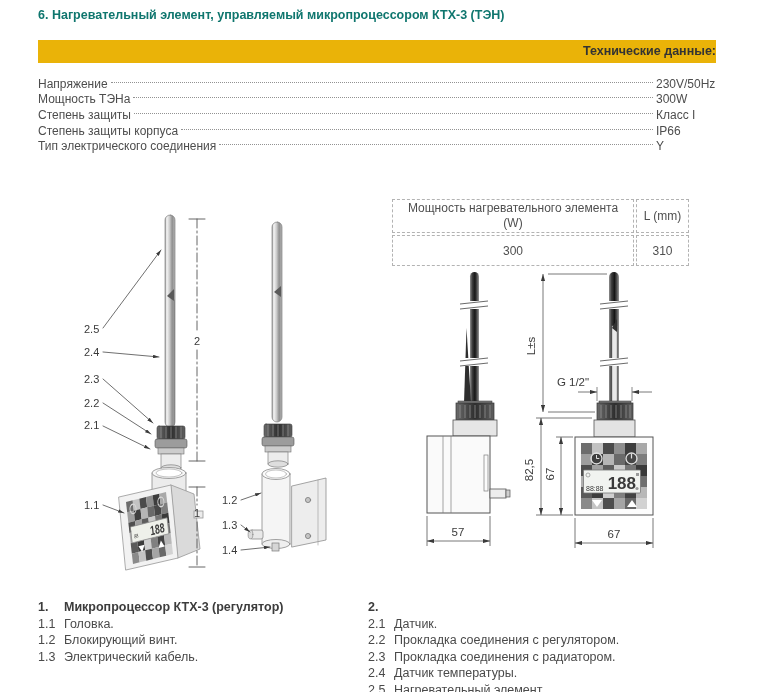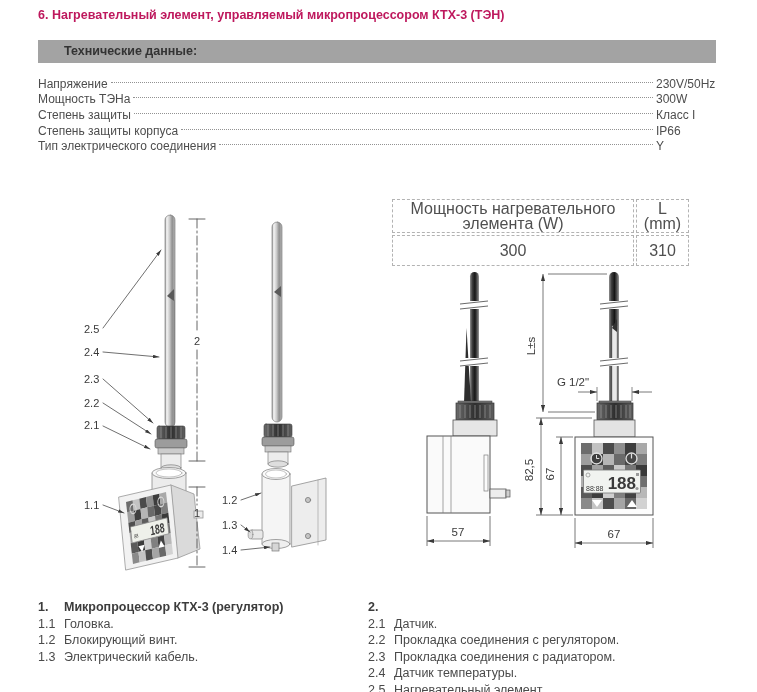--- a/index.html
+++ b/index.html
@@ -1,36 +1,36 @@
 <!DOCTYPE html>
 <html><head>
 <meta charset="utf-8">
 <style>
   * { margin:0; padding:0; box-sizing:border-box; }
   html,body { width:757px; height:692px; background:#ffffff; overflow:hidden;
               font-family:"Liberation Sans", sans-serif; }
   #page { position:relative; width:757px; height:692px; background:#fff; }
 
   .page-title { position:absolute; left:38px; top:8px; font-size:12.5px;
-                font-weight:bold; color:#be185d; }
+                font-weight:bold; color:#0f766e; }
 
   .section-bar { position:absolute; left:38px; top:40px; width:678px; height:23px;
                  background:#d9d9d9; line-height:23px; padding-left:26px;
                  font-size:12.5px; font-weight:bold; color:#333; }
 
   .specs { position:absolute; left:38px; top:76px; width:680px; }
   .spec-row { display:flex; align-items:center; height:15.6px;
               font-size:12px; color:#4d4d4d; }
   .spec-label { white-space:nowrap; }
   .spec-leader { flex:1; border-bottom:1px dotted #929292; margin:0 3px 3px 3px; height:1px; }
   .spec-value { width:62px; flex:none; white-space:nowrap; }
 
   .power-table { position:absolute; left:392px; top:199px; width:301px;
                  display:grid; grid-template-columns:242px 53px; gap:2px;
-                 font-size:16px; color:#4f4f4f; }
+                 font-size:12px; color:#4f4f4f; }
   .pt-cell { border:1px dashed #b3b3b3; background:#fff; display:flex;
              align-items:center; justify-content:center; text-align:center; }
   .pt-head { height:34px; line-height:15px; padding:1px 4px; }
   .pt-data { height:31px; }
 
   svg#drawing { position:absolute; left:0; top:0; }
   svg text { font-family:"Liberation Sans", sans-serif; fill:#3a3a3a; }
   .callout { font-size:11px; }
   .dimtxt  { font-size:11.5px; }
 
@@ -41,21 +41,21 @@
   .legend-num { width:26px; flex:none; }
   .legend-head { font-weight:bold; color:#3c3c3c; }
 </style>
 </head>
 <body>
 
 <div id="page">
 
   <div class="page-title">6. Нагревательный элемент, управляемый микропроцессором КТХ-3 (ТЭН)</div>
 
-  <div class="section-bar" style="background: #a3a3a3;">
+  <div class="section-bar" style="background: #eab308; text-align: right;">
     <span>Технические данные:</span>
   </div>
 
   <div class="specs">
     <div class="spec-row">
       <span class="spec-label">Напряжение</span>
       <span class="spec-leader"></span>
       <span class="spec-value">230V/50Hz</span>
     </div>
     <div class="spec-row">

